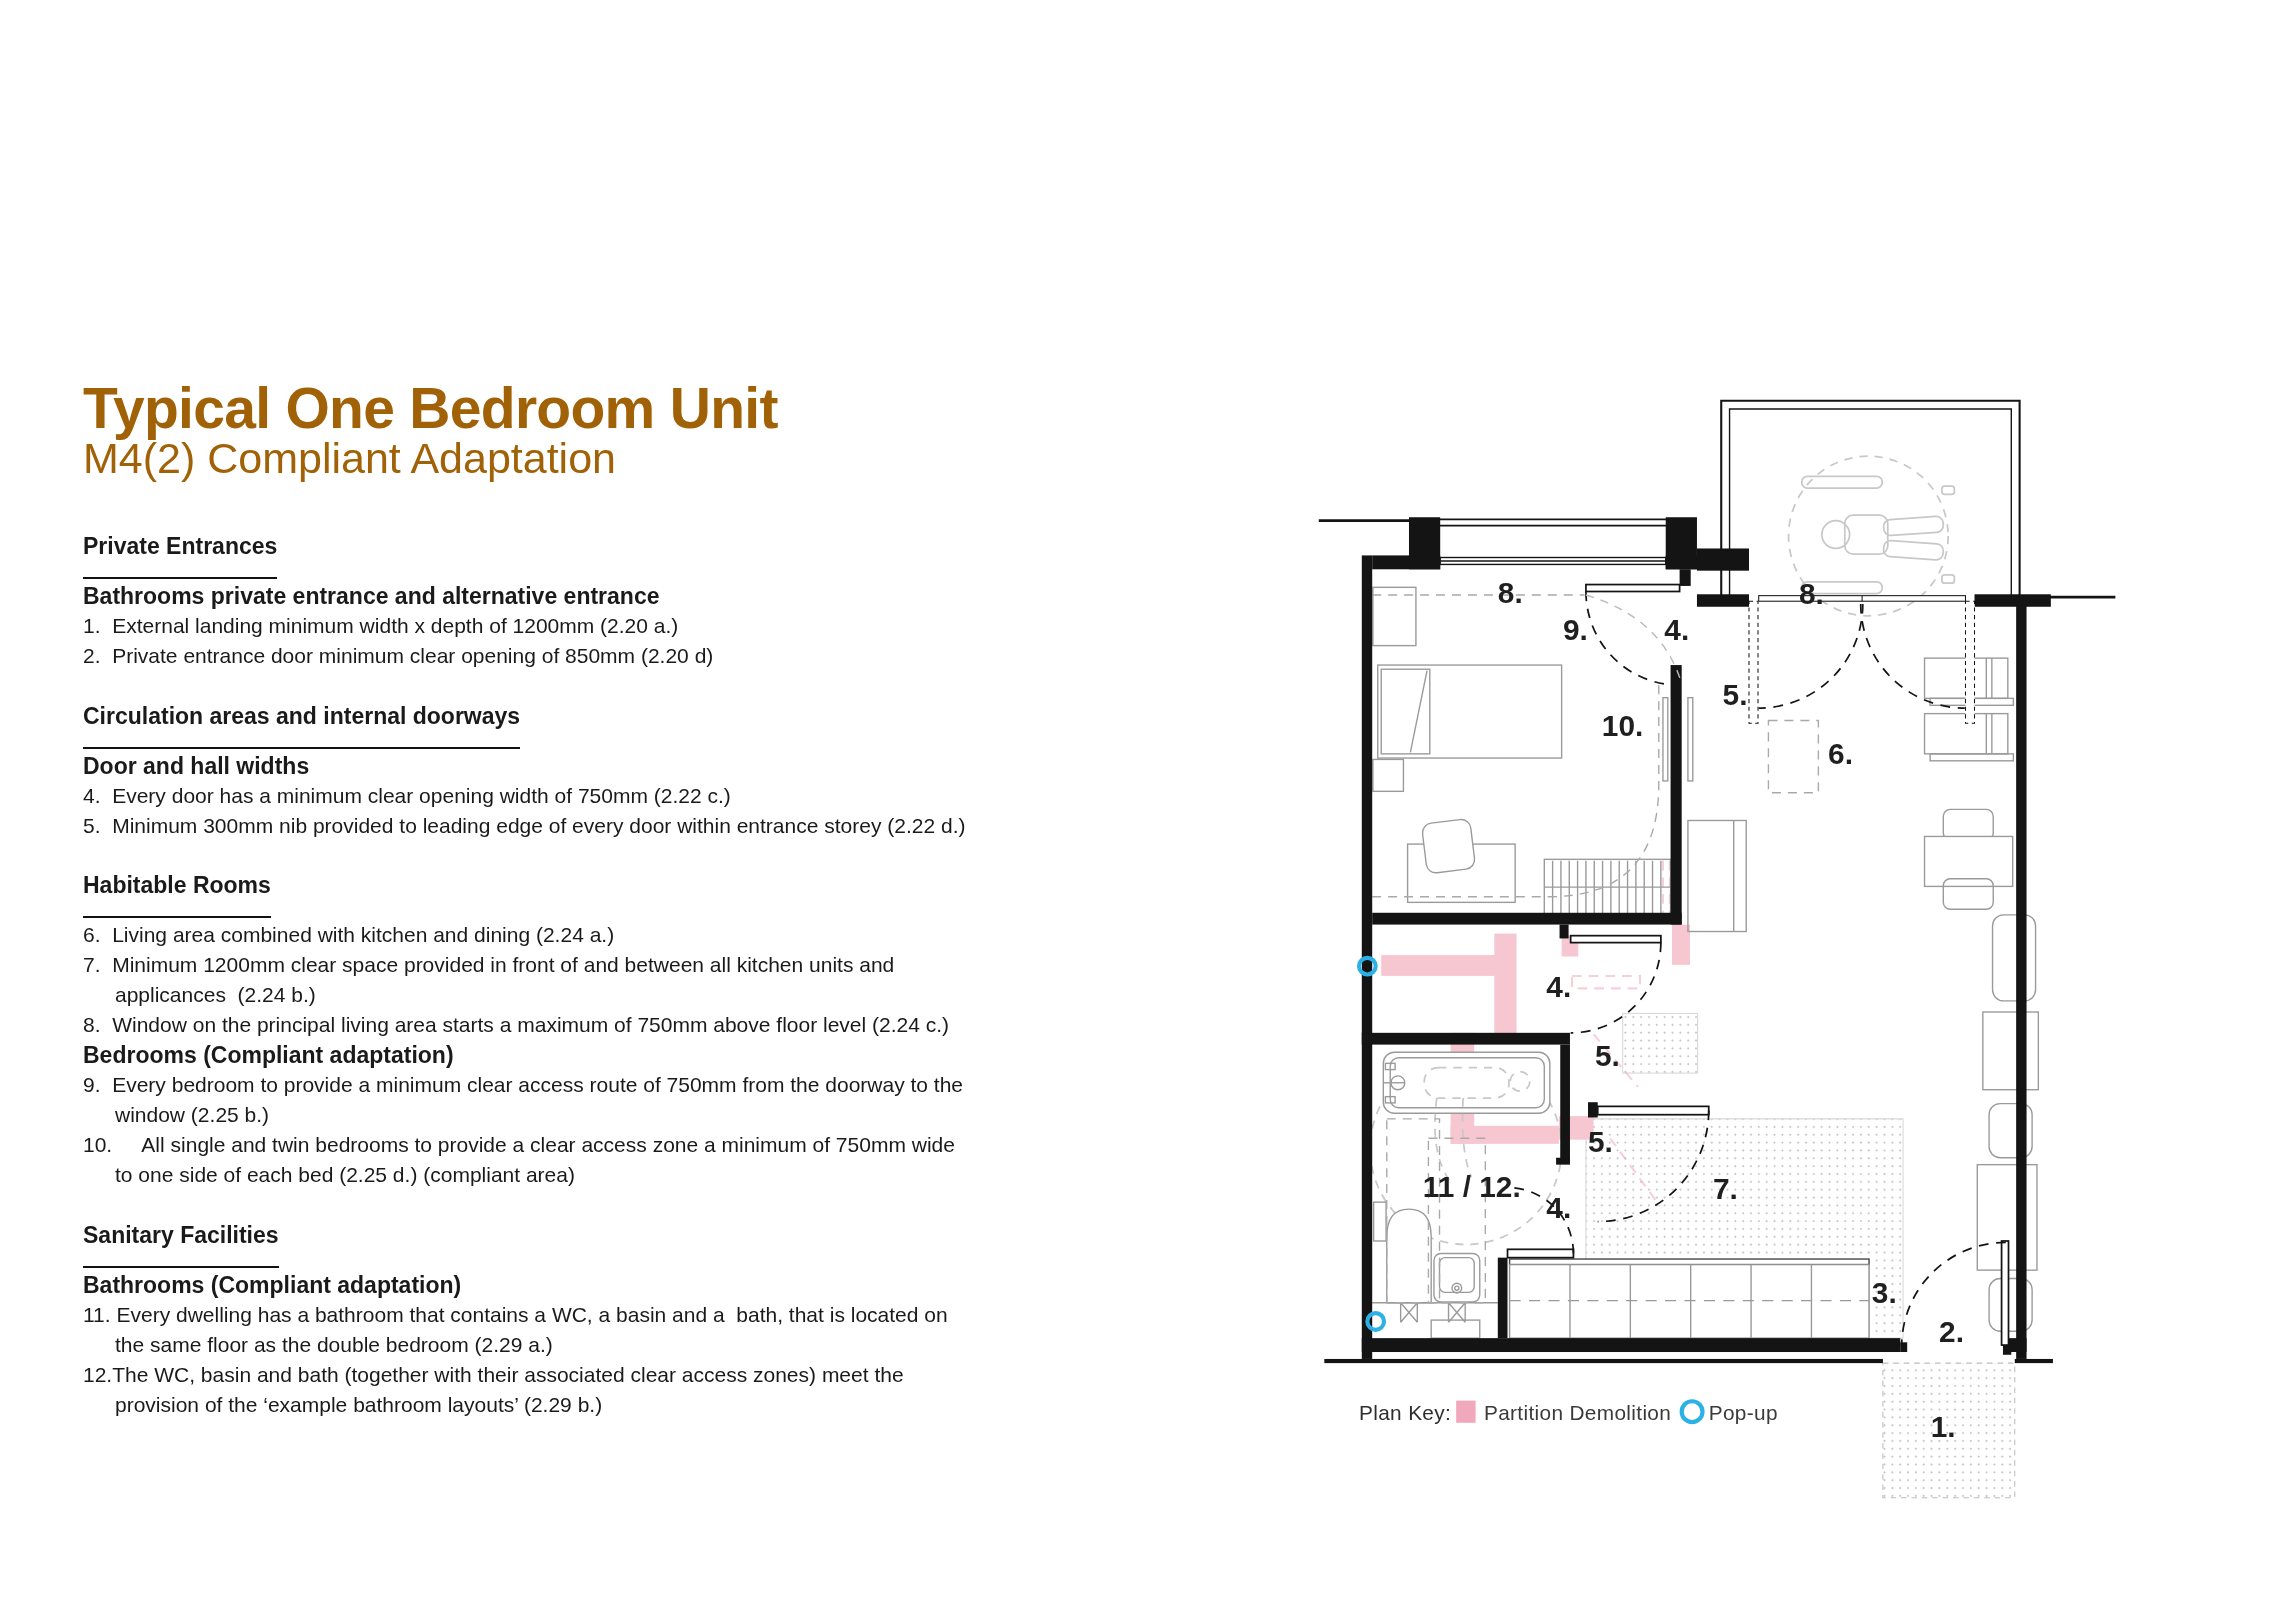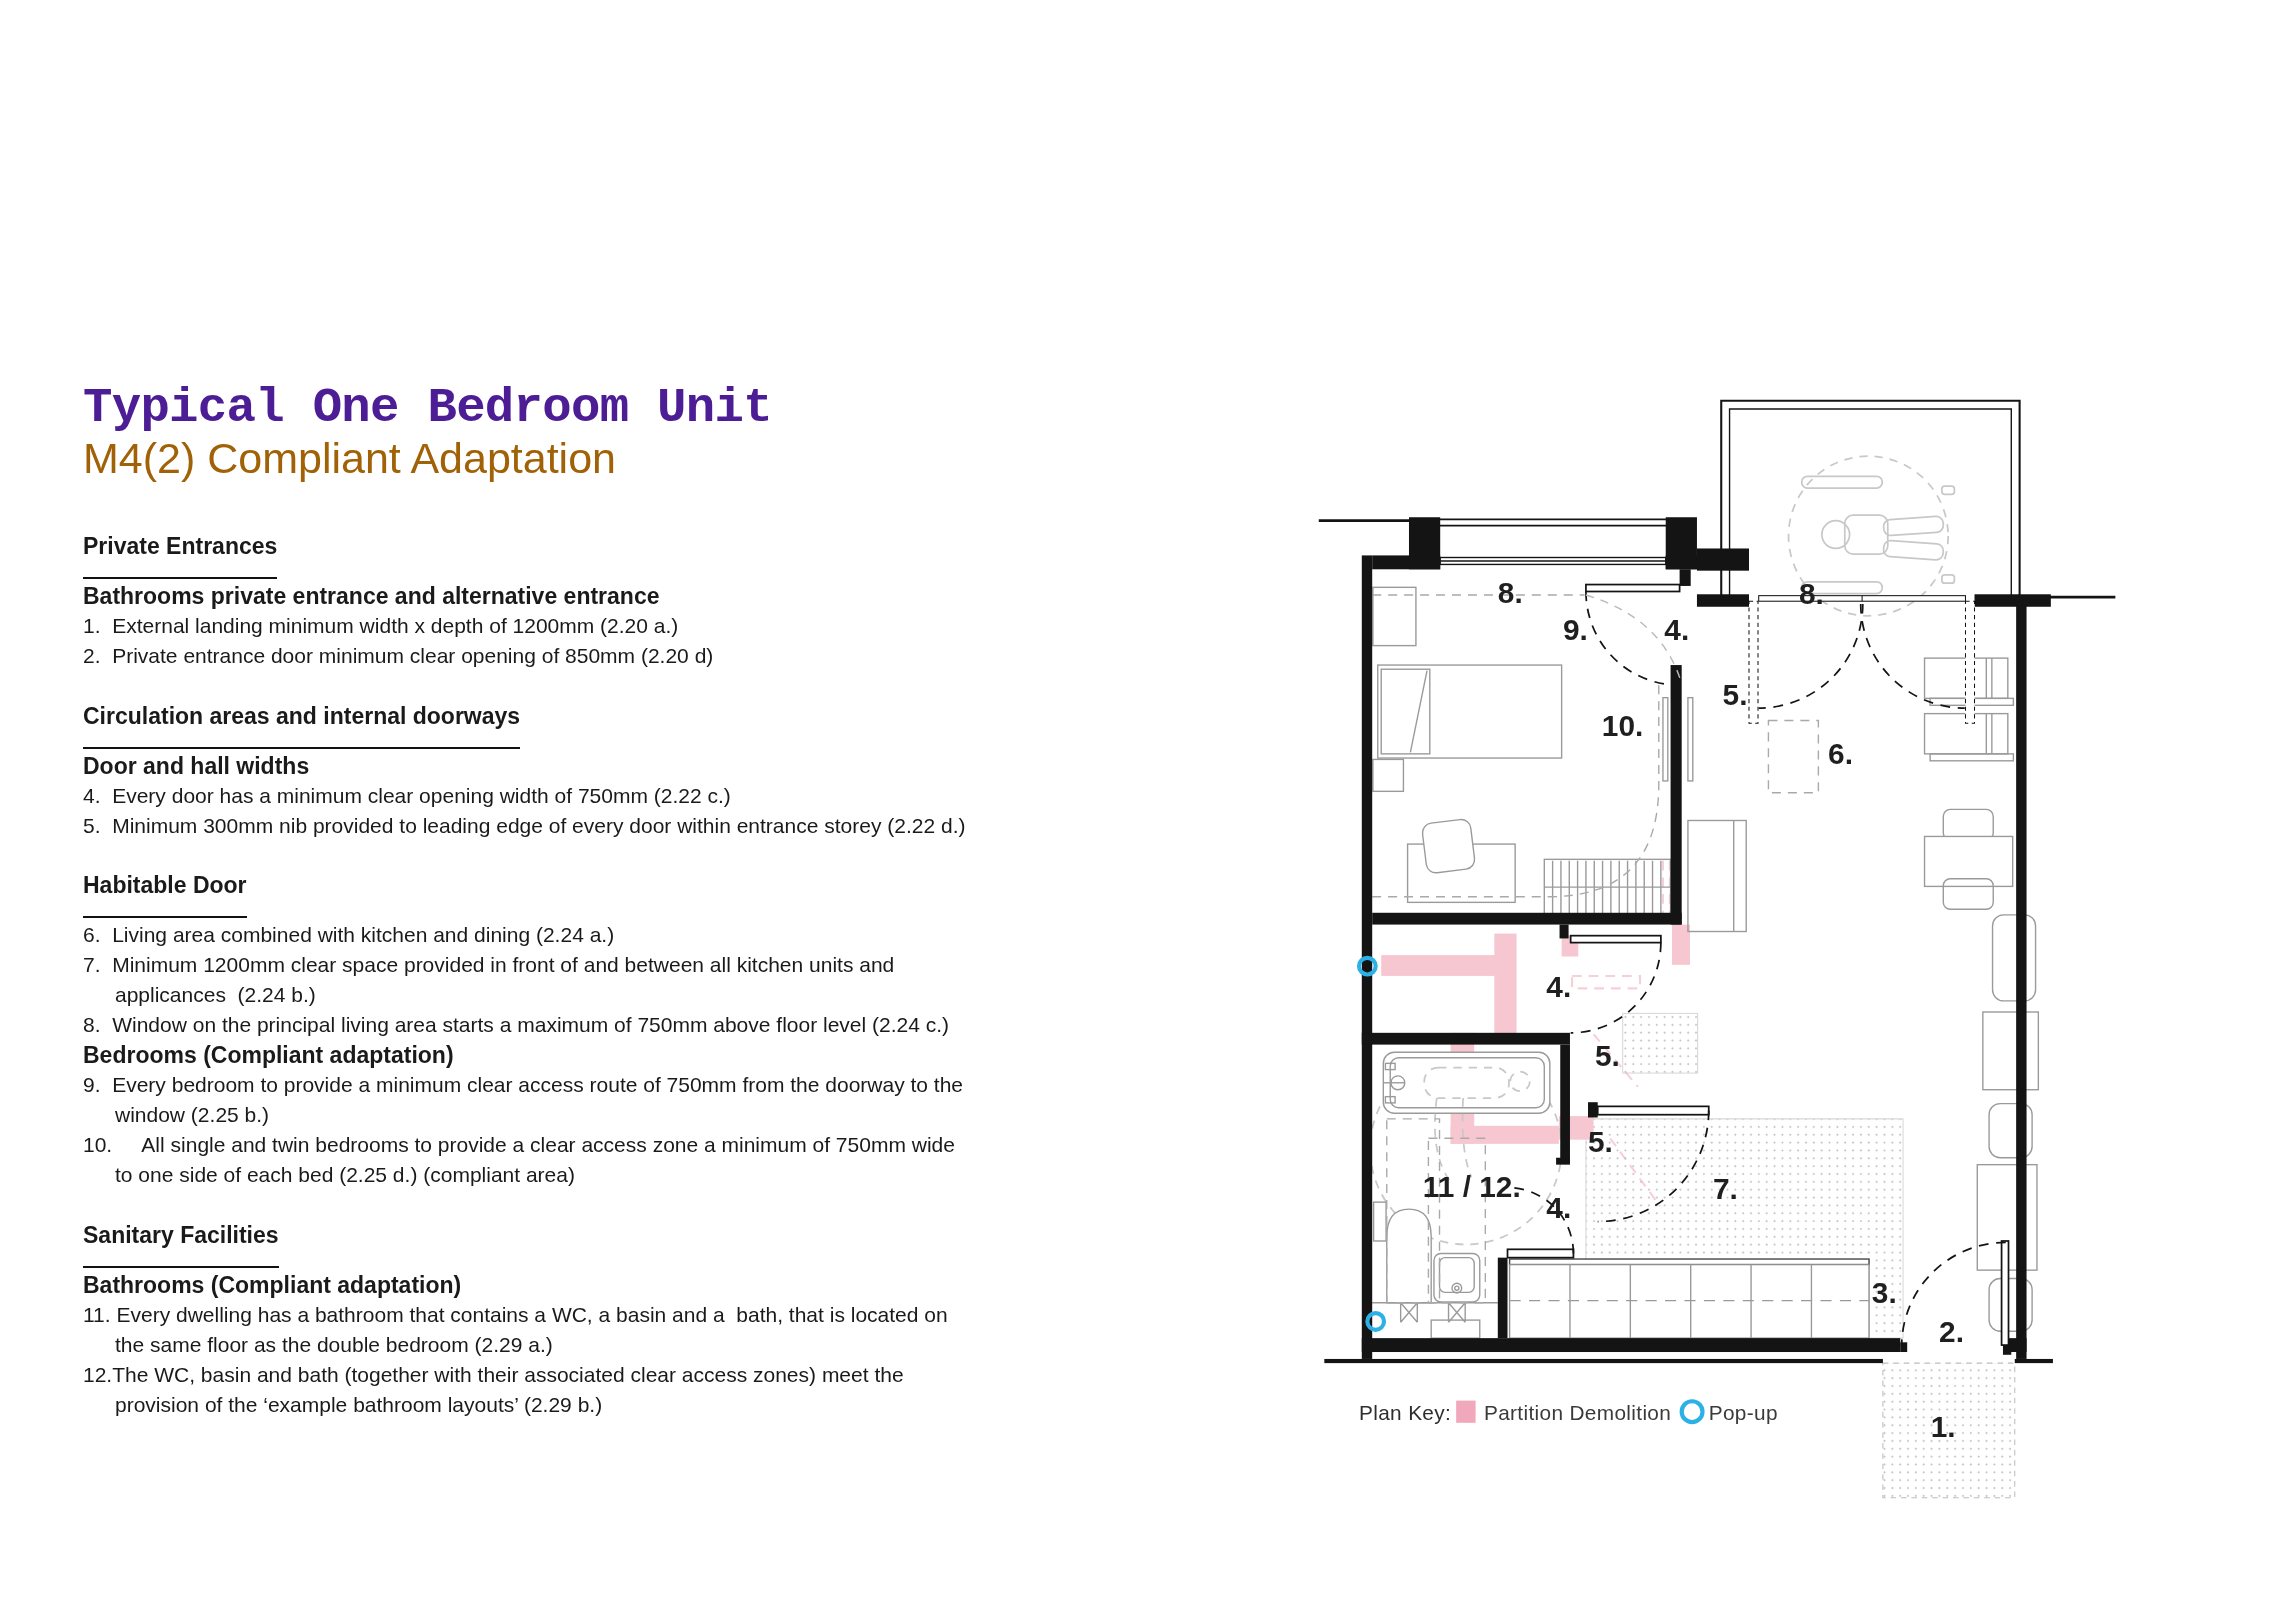--- a/index.html
+++ b/index.html
@@ -2,21 +2,21 @@
 <html style="--partition_demolition: #f0a8ba; --partition_demolition_light: #f7c7d1; --popup: #2cb1e6; --ink: #1a1a1a; --wall: #141414; --furniture_gray: #9a9a9a; --light_gray: #c8c8c8;font-size:11px"><head>
 <meta charset="utf-8">
 <style>
   html,body{margin:0;padding:0;background:#ffffff;}
   body{width:2295px;height:1624px;position:relative;overflow:hidden;
        font-family:"Liberation Sans", sans-serif;color:#1a1a1a;}
   .page{position:absolute;inset:0;}
 
   
   .spec-col{position:absolute;left:83px;top:383px;width:888px;}
-  .title1{font-size:49px;font-weight:700;letter-spacing:-0.7px;line-height:51px;color:#4c1d95;font-family:Liberation Mono, monospace;}
+  .title1{font-size:57px;font-weight:700;letter-spacing:-0.7px;line-height:51px;color:#a16207;}
   .title2{font-size:43px;font-weight:400;letter-spacing:0;line-height:49px;color:#a16207;}
   .sections{margin-top:49px;}
   .section{margin-top:30.5px;}
   .section:first-child{margin-top:0;}
   .heading{font-size:23px;font-weight:700;display:inline-block;
            border-bottom:2.1px solid #111;padding-bottom:17px;line-height:28px;}
   .blocks{margin-top:2.1px;}
   .sub{font-size:23px;font-weight:700;line-height:30px;}
   .item{font-size:21px;font-weight:400;line-height:30px;
         padding-left:32px;text-indent:-32px;}
@@ -64,21 +64,21 @@
     <div class="section">
       <div class="heading">Circulation areas and internal doorways</div>
       <div class="blocks">
             <div class="sub">Door and hall widths</div>
             <div class="item">4.&nbsp;&nbsp;Every door has a minimum clear opening width of 750mm (2.22 c.)</div>
             <div class="item">5.&nbsp;&nbsp;Minimum 300mm nib provided to leading edge of every door within entrance storey (2.22 d.)</div>
           </div>
     </div>
 
     <div class="section">
-      <div class="heading">Habitable Door</div>
+      <div class="heading">Habitable Rooms</div>
       <div class="blocks">
             <div class="item">6.&nbsp;&nbsp;Living area combined with kitchen and dining (2.24 a.)</div>
             <div class="item">7.&nbsp;&nbsp;Minimum 1200mm clear space provided in front of and between all kitchen units and applicances&nbsp; (2.24 b.)</div>
             <div class="item">8.&nbsp;&nbsp;Window on the principal living area starts a maximum of 750mm above floor level (2.24 c.)</div>
             <div class="sub">Bedrooms (Compliant adaptation)</div>
             <div class="item">9.&nbsp;&nbsp;Every bedroom to provide a minimum clear access route of 750mm from the doorway to the window (2.25 b.)</div>
             <div class="item">10.&nbsp;&nbsp;&nbsp;&nbsp;&nbsp;All single and twin bedrooms to provide a clear access zone a minimum of 750mm wide to one side of each bed (2.25 d.) (compliant area)</div>
           </div>
     </div>
 

